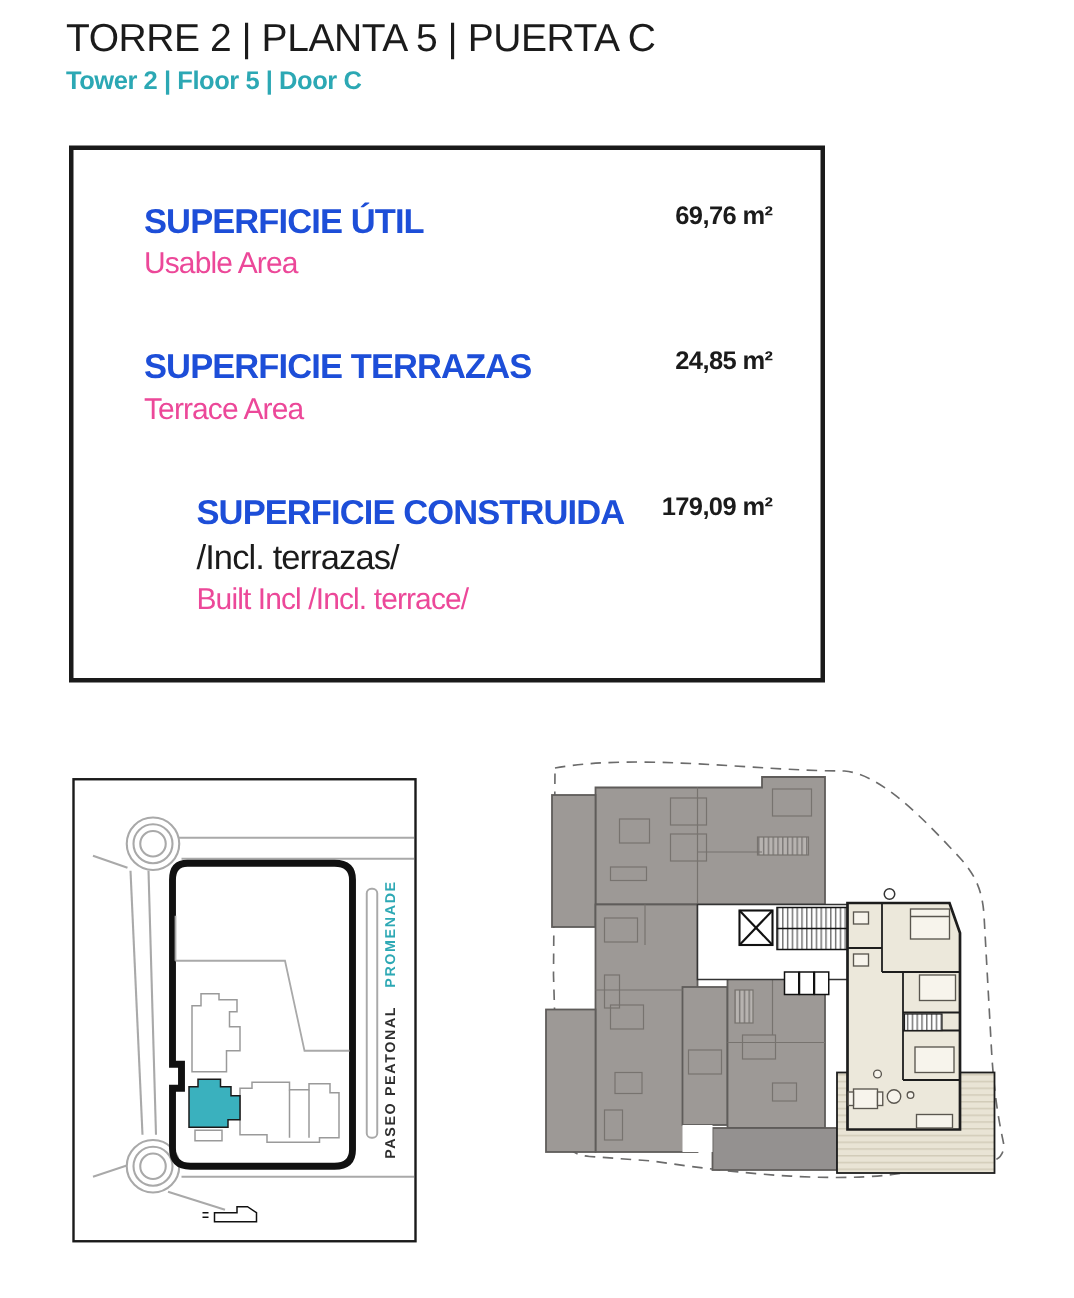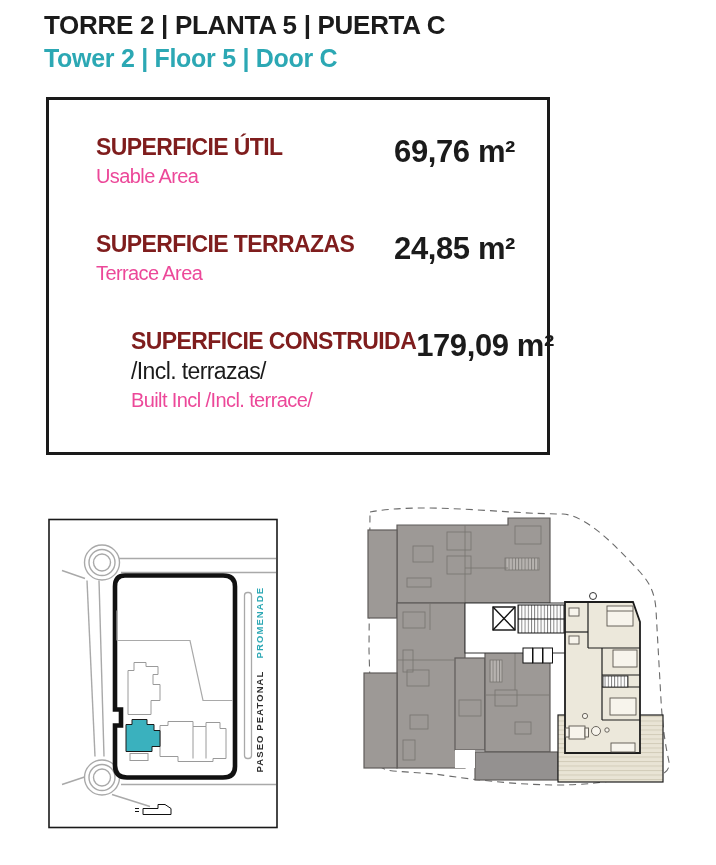--- a/index.html
+++ b/index.html
@@ -7,41 +7,41 @@
   .canvas {
     position:relative;
     width:716px; height:865px;
     background:#ffffff;
     font-family:"Liberation Sans", sans-serif;
     overflow:hidden;
   }
   
   .title-es {
     position:absolute; left:44px; top:10px;
-    font-size:26px; font-weight:700; color:#1b1b1b;
+    font-size:26px; font-weight:400; color:#1b1b1b;
     letter-spacing:-0.3px; white-space:nowrap;
   }
   .title-en {
     position:absolute; left:44px; top:44px;
-    font-size:25px; font-weight:700; color:#2ca8b4;
+    font-size:17px; font-weight:700; color:#2ca8b4;
     letter-spacing:-0.3px; white-space:nowrap;
   }
   
   .area-box {
     position:absolute; left:46px; top:97px;
     width:504px; height:358px;
     border:3px solid #1a1a1a;
     padding:33px 32px 0 47px;
   }
   .area-row { display:flex; justify-content:space-between; align-items:flex-start; margin-bottom:41px; }
   .area-row:last-child { margin-bottom:0;margin-left:35px; }
-  .lbl-es  { font-size:23px; font-weight:700; color:#7f1d1d; letter-spacing:-0.6px; line-height:1.3; white-space:nowrap; }
+  .lbl-es  { font-size:23px; font-weight:700; color:#1d4ed8; letter-spacing:-0.6px; line-height:1.3; white-space:nowrap; }
   .lbl-sub { font-size:23px; font-weight:400; color:#1b1b1b; letter-spacing:-0.6px; line-height:1.3; white-space:nowrap; }
   .lbl-en  { font-size:20px; font-weight:400; color:#ec4899; letter-spacing:-0.6px; line-height:1.3; white-space:nowrap; }
-  .val     { font-size:31px; font-weight:700; color:#1b1b1b; letter-spacing:-0.4px; white-space:nowrap; padding-top:1px; }
+  .val     { font-size:17px; font-weight:700; color:#1b1b1b; letter-spacing:-0.4px; white-space:nowrap; padding-top:1px; }
   
   .site-map-svg   { position:absolute; left:48px;  top:518px; }
   .floor-plan-svg { position:absolute; left:355px; top:500px; }
   .map-label-teal  { font-size:9.5px; font-weight:700; letter-spacing:1.1px; fill:#2ca8b4; }
   .map-label-black { font-size:9.5px; font-weight:700; letter-spacing:1.1px; fill:#2d2d2d; }
   text { font-family:"Liberation Sans", sans-serif; }
 </style>
 </head>
 <body>
 

